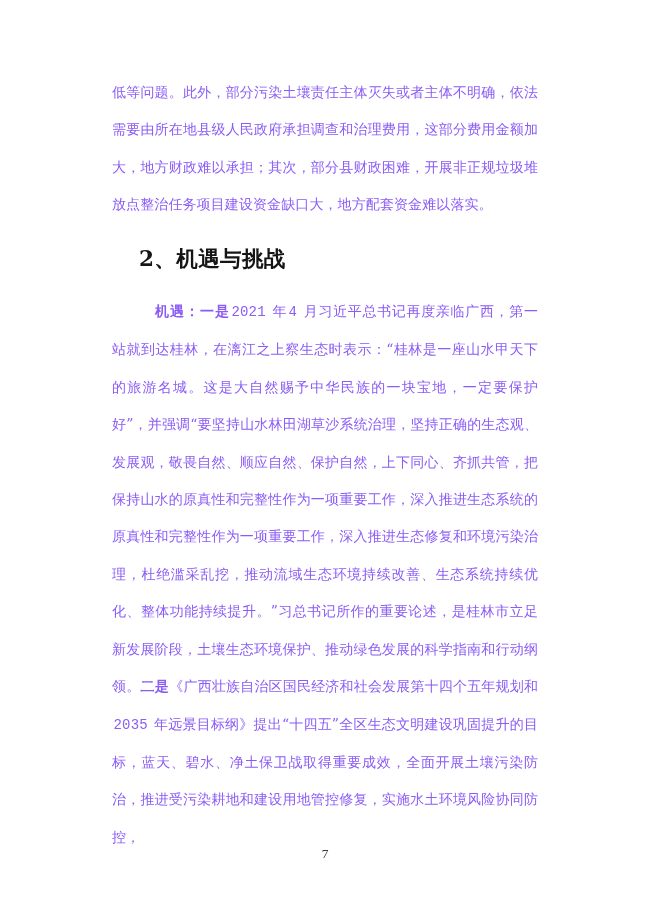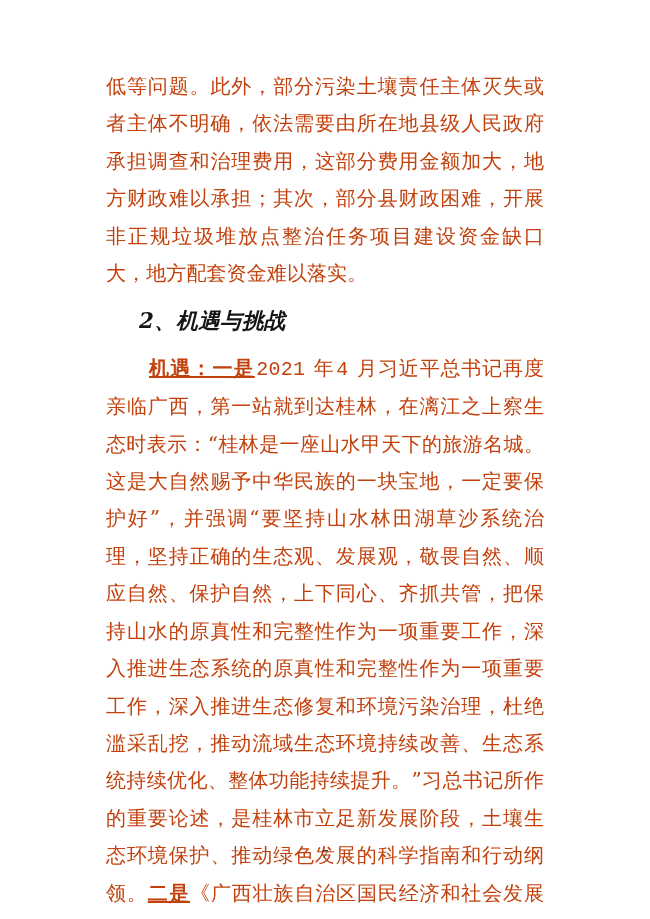--- a/index.html
+++ b/index.html
@@ -21,47 +21,45 @@
     background: #ffffff;
     overflow: hidden;
   }
   .content {
     position: absolute;
     left: 96px;
     top: 58px;
     width: 458px;
   }
   .para {
-    font-size: 20px;
+    font-size: 14px;
     line-height: 37.4px;
     text-align: justify;
     text-align-last: left;
     text-justify: inter-character;
     letter-spacing: 0.1px;
-    margin: 10px;
-    color: #c2410c;
+    margin: 16px;
+    color: #8b5cf6;
     word-break: break-all;
   }
   .para.indent {
     text-indent: 43px;
   }
   .heading {
     font-size: 21.5px;
     line-height: 37.4px;
     font-weight: bold;
     text-indent: 43px;
     margin: 0;
     color: #151515;
     letter-spacing: 0.4px;
-    font-style: italic;
   }
   .lead {
     font-weight: bold;
     letter-spacing: 0.4px;
-    text-decoration: underline;
   }
   .num {
     font-family: Liberation Mono, monospace;
     letter-spacing: 0.2px;
     padding: 0 1.5px;
   }
   .page-number {
     position: absolute;
     left: 0;
     right: 0;

